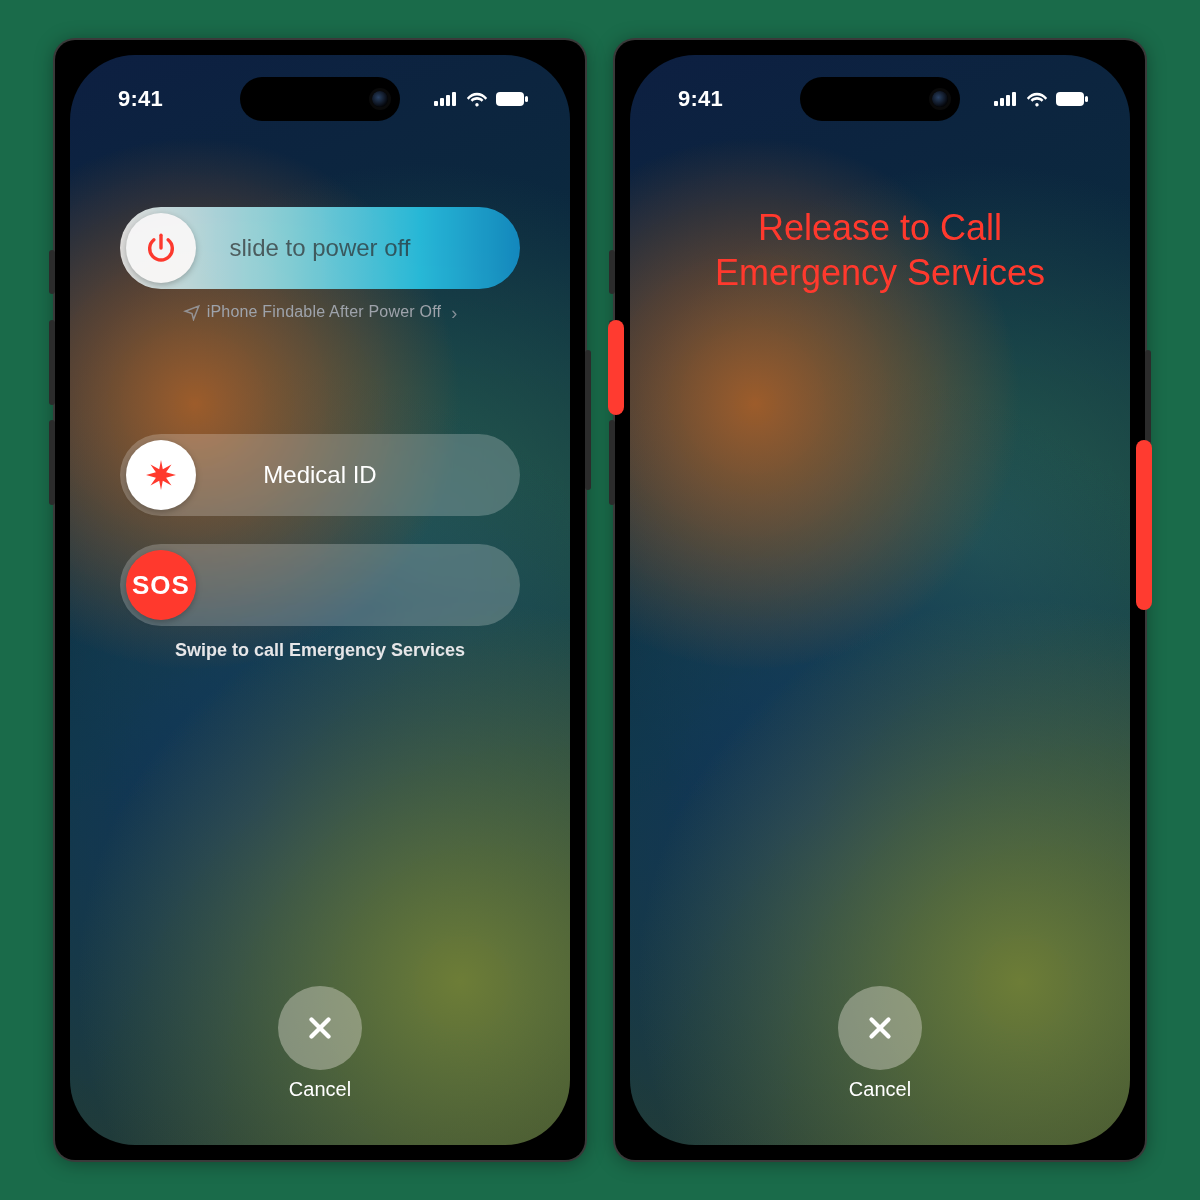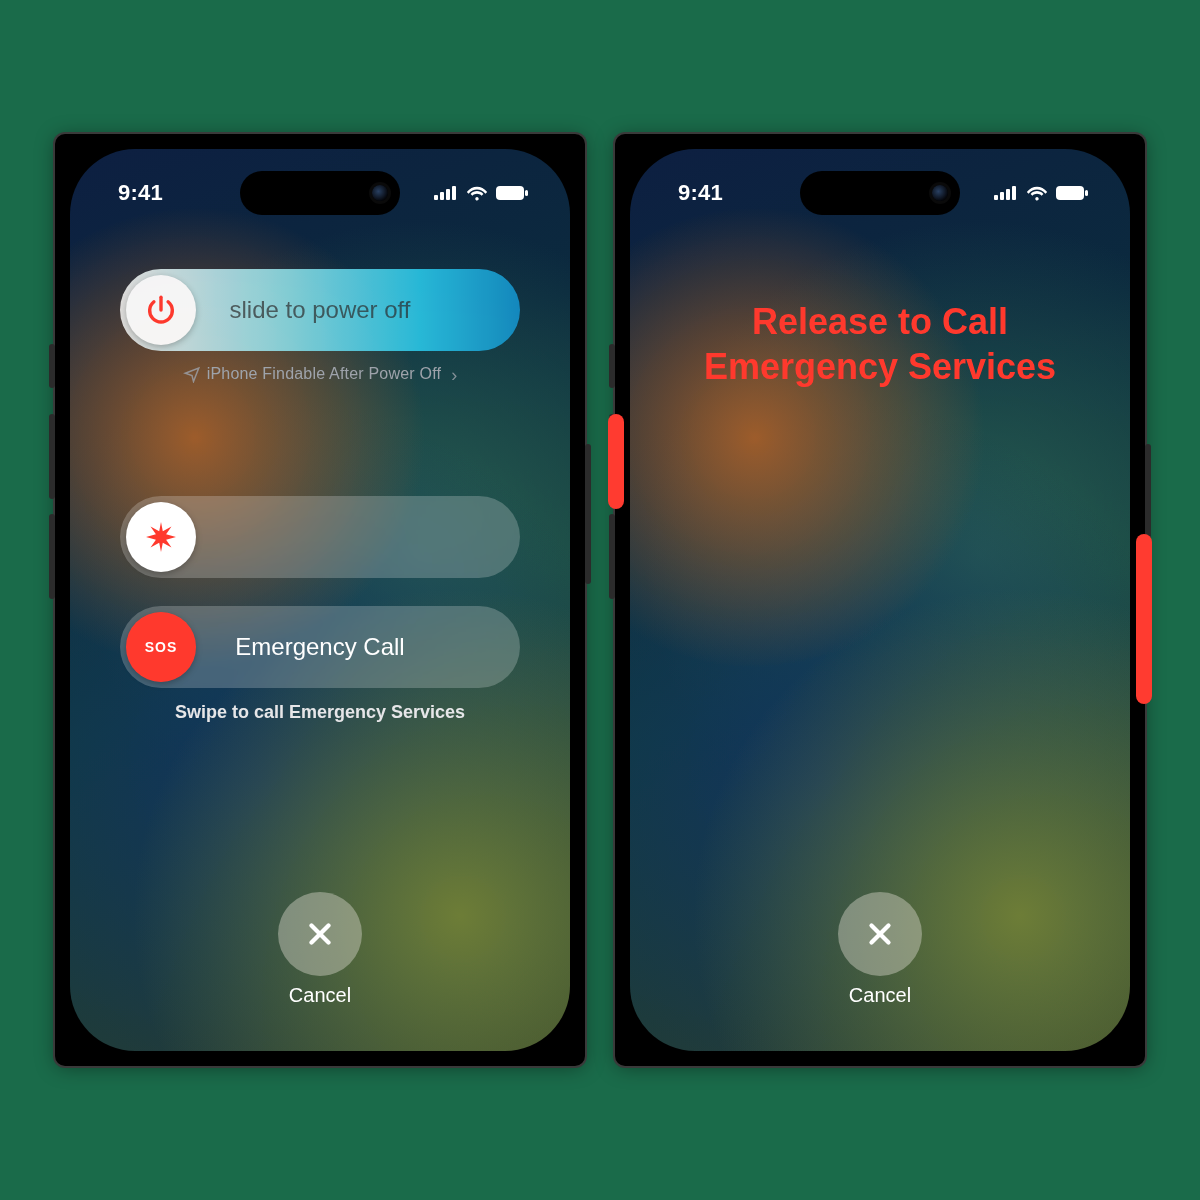--- a/index.html
+++ b/index.html
@@ -3,23 +3,23 @@
 <meta charset="utf-8">
 <style>
   * { box-sizing: border-box; margin: 0; padding: 0; -webkit-font-smoothing: antialiased; }
   body {
     width: 1200px; height: 1200px;
     background: #1a6b4a;
     display: flex; justify-content: center; align-items: center; gap: 30px;
     font-family: -apple-system, "Helvetica Neue", Helvetica, Arial, sans-serif;
   }
   .phone {
-    width: 530px; height: 932px;
+    width: 530px; height: 1120px;
     background: #000;
-    border-radius: 10px;
+    border-radius: 20px;
     padding: 15px;
     box-shadow: 0 0 0 2px #3a3a3a, 0 2px 20px rgba(0,0,0,.4);
     position: relative;
   }
   .screen {
     width: 100%; height: 100%;
     border-radius: 65px;
     overflow: hidden;
     position: relative;
     background:
@@ -63,36 +63,36 @@
   
   .slider {
     width: 100%; max-width: 400px; height: 82px;
     border-radius: 60px;
     background: rgba(255,255,255,.22);
     backdrop-filter: blur(2px);
     display: flex; align-items: center;
     position: relative;
     padding: 6px;
   }
-  .slider.power-slider { background: linear-gradient(90deg,#e8e6e4 0%, #8bd3db 42%, #2fbedc 75%, #1a8cc0 100%); opacity:.95;}
+  .slider.power-slider { background: linear-gradient(90deg,#e8e6e4 0%, #8bd3db 42%, #2fbedc 75%, #1a8cc0 100%); opacity:.95;margin-top:32px;}
   .slider .knob {
     width: 70px; height: 70px; border-radius: 50%; background: #fff;
     display:flex; align-items:center; justify-content:center;
     box-shadow: 0 2px 6px rgba(0,0,0,.25);
     flex: 0 0 auto;
   }
   .slider .label {
     position:absolute; left:0; right:0; text-align:center;
     font-size: 24px; font-weight: 400; color:#fff;
     pointer-events:none;
   }
   .slider.power-slider .label { color:#2c2c2c; font-weight:400; mix-blend-mode:normal; opacity:.7;}
   .knob.red { background:#ff3b30; }
   .knob svg { display:block; }
-  .sos-text { font-weight:800; font-size:14px; color:#fff; letter-spacing:1px; }
+  .sos-text { font-weight:800; font-size:26px; color:#fff; letter-spacing:1px; }
 
   .findable {
     margin-top: 14px; font-size: 16px; color:#9ea3ab; font-weight:400;
     display:flex; gap:6px; letter-spacing:.2px;
   }
   .findable svg { opacity:.8; }
   .chev { font-size:18px; margin-left:4px; opacity:.8; }
 
   .spacer { height: 110px; }
 
@@ -106,21 +106,21 @@
   .cancel-btn {
     width: 84px; height:84px; border-radius:50%;
     background: rgba(210,210,200,.45);
     display:flex; align-items:center; justify-content:center;
   }
   .cancel-btn svg { display:block; }
   .cancel-label { font-size:20px; color:#fff; font-weight:400; }
 
   
   .release-headline {
-    color:#ff3b30; font-size:36px; font-weight:700; text-align:center;
+    color:#ff3b30; font-size:36px; font-weight:400; text-align:center;
     line-height:1.25; padding: 0 30px;
   }
   .content.second { padding-top: 150px; }
 
   
   .side-ind {
     position:absolute;
     width: 16px; border-radius: 8px; background:#ff3b30; z-index: 60;
   }
   .side-ind.left  { left:-7px;  top:280px; height:95px; border-top-left-radius:8px; border-bottom-left-radius:8px; }
@@ -186,29 +186,29 @@
       </div>
 
       <div class="spacer"></div>
 
       <div class="slider">
         <div class="knob">
           <svg width="36" height="36" viewBox="0 0 24 24">
               <path fill="#ff3b30" d="M12 2l1.2 6.2L19 5l-3.6 5.2L22 12l-6.6 1.8L19 19l-5.8-3.2L12 22l-1.2-6.2L5 19l3.6-5.2L2 12l6.6-1.8L5 5l5.8 3.2z"></path>
             </svg>
         </div>
+        <div class="label">Medical ID</div>
       </div>
 
       <div style="height:28px"></div>
 
       <div class="slider">
         <div class="knob red">
           <span class="sos-text">SOS</span>
         </div>
-        <div class="label">Emergency Call</div>
       </div>
 
       <div class="swipe-hint">Swipe to call Emergency Services</div>
 
       <div class="cancel-wrap">
         <div class="cancel-btn">
           <svg width="34" height="34" viewBox="0 0 24 24" fill="none" stroke="#fff" stroke-width="3" stroke-linecap="round">
               <path d="M6 6l12 12M18 6L6 18"></path>
             </svg>
         </div>

